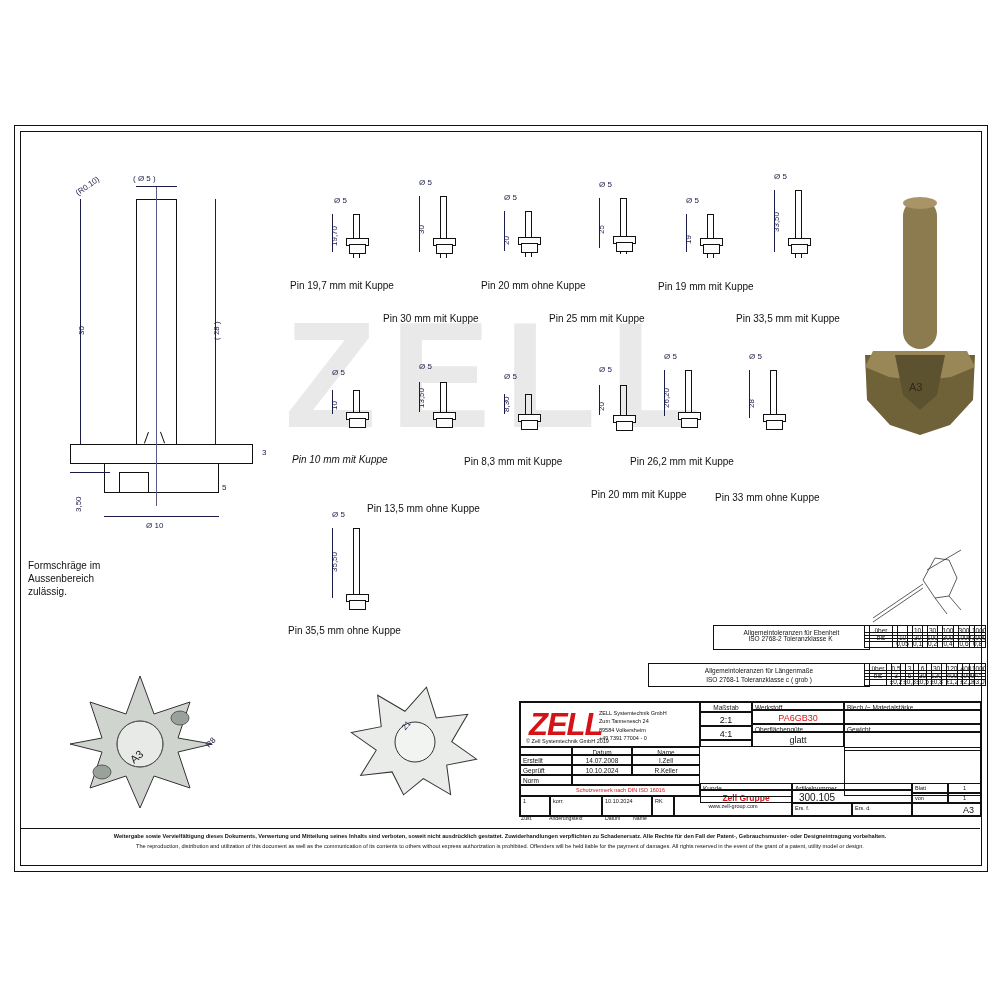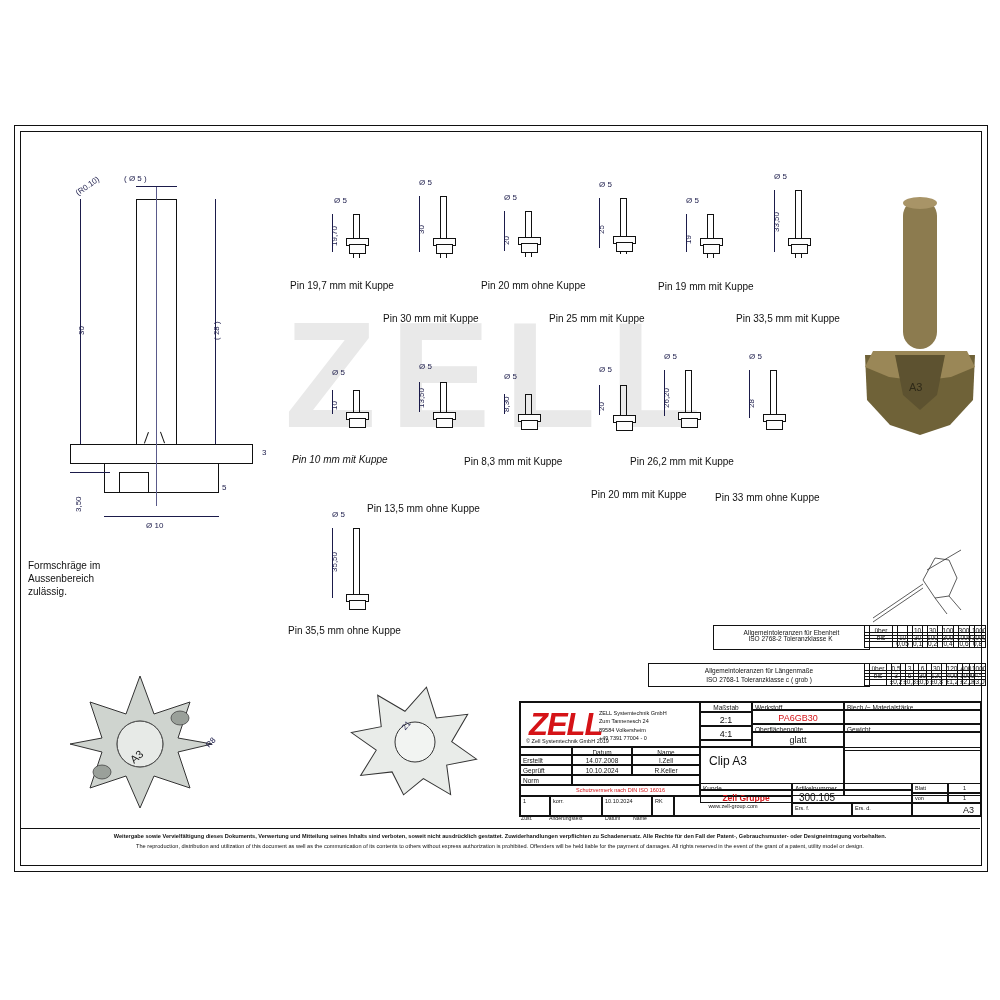--- a/index.html
+++ b/index.html
@@ -60,21 +60,21 @@
     <div class="ln" style="left:119px;top:472px;width:0.9px;height:21px;"></div>
     <div class="ln" style="left:119px;top:472px;width:30px;height:0.9px;"></div>
     <div class="ln" style="left:148px;top:472px;width:0.9px;height:21px;"></div>
 
     <div class="ln" style="left:148px;top:432px;width:0.8px;height:12px;transform:rotate(20deg);transform-origin:top left;"></div>
     <div class="ln" style="left:160px;top:432px;width:0.8px;height:12px;transform:rotate(-20deg);transform-origin:top left;"></div>
 
     <div class="center" style="left:156px;top:186px;height:320px;"></div>
 
     <div class="dimline" style="left:136px;top:186px;width:41px;"></div>
-    <div class="dimtxt" style="left:124px;top:174px;">( Ø 5 )</div>
+    <div class="dimtxt" style="left:133px;top:174px;">( Ø 5 )</div>
     <div class="dimtxt" style="left:74px;top:190px;transform:rotate(-35deg);transform-origin:left top;">(R0.10)</div>
     <div class="dimvert" style="left:80px;top:199px;height:245px;"></div>
     <div class="dimtxtv" style="left:77px;top:335px;">30</div>
     <div class="dimvert" style="left:215px;top:199px;height:245px;"></div>
     <div class="dimtxtv" style="left:212px;top:340px;">( 28 )</div>
     <div class="dimtxt" style="left:262px;top:448px;">3</div>
     <div class="dimtxt" style="left:222px;top:483px;">5</div>
     <div class="dimtxtv" style="left:74px;top:512px;">3,50</div>
     <div class="dimline" style="left:104px;top:516px;width:115px;"></div>
     <div class="dimtxt" style="left:146px;top:521px;">Ø 10</div>
@@ -386,21 +386,20 @@
 
     <div class="tbcell" style="left:0;top:63px;width:52px;height:10px;">Geprüft</div>
     <div class="tbcell" style="left:52px;top:63px;width:60px;height:10px;text-align:center;">10.10.2024</div>
     <div class="tbcell" style="left:112px;top:63px;width:68px;height:10px;text-align:center;">R.Keller</div>
 
     <div class="tbcell" style="left:0;top:73px;width:52px;height:10px;">Norm</div>
     <div class="tbcell" style="left:52px;top:73px;width:128px;height:10px;"></div>
     <div class="tbcell nb" style="left:54px;top:84px;width:128px;height:9px;color:#d51317;font-size:5.5px;">Schutzvermerk nach DIN ISO 16016</div>
     <div class="tbcell" style="left:0;top:83px;width:180px;height:11px;"></div>
 
-    <div class="tbcell" style="left:180px;top:45px;width:144px;height:49px;font-size:12px;padding:6px 0 0 8px;">Clip A3</div>
     <div class="tbcell" style="left:324px;top:45px;width:137px;height:49px;"></div>
 
     <div class="tbcell" style="left:0;top:94px;width:30px;height:20px;font-size:5.5px;">
       <span>1</span>
     </div>
     <div class="tbcell" style="left:30px;top:94px;width:52px;height:20px;font-size:5.5px;">
       <span>korr.</span>
     </div>
     <div class="tbcell" style="left:82px;top:94px;width:50px;height:20px;font-size:5.5px;">
       <span>10.10.2024</span>

